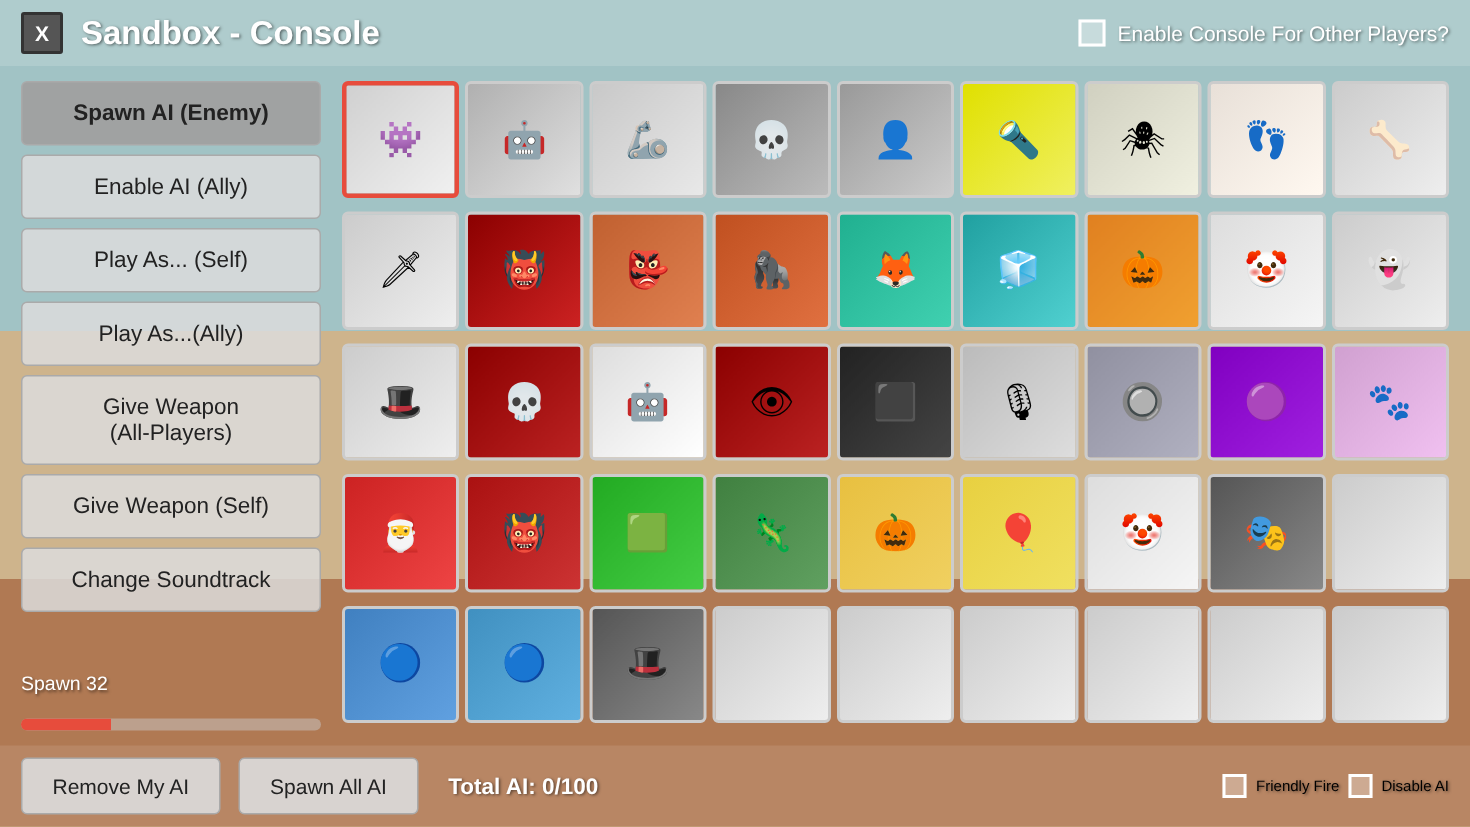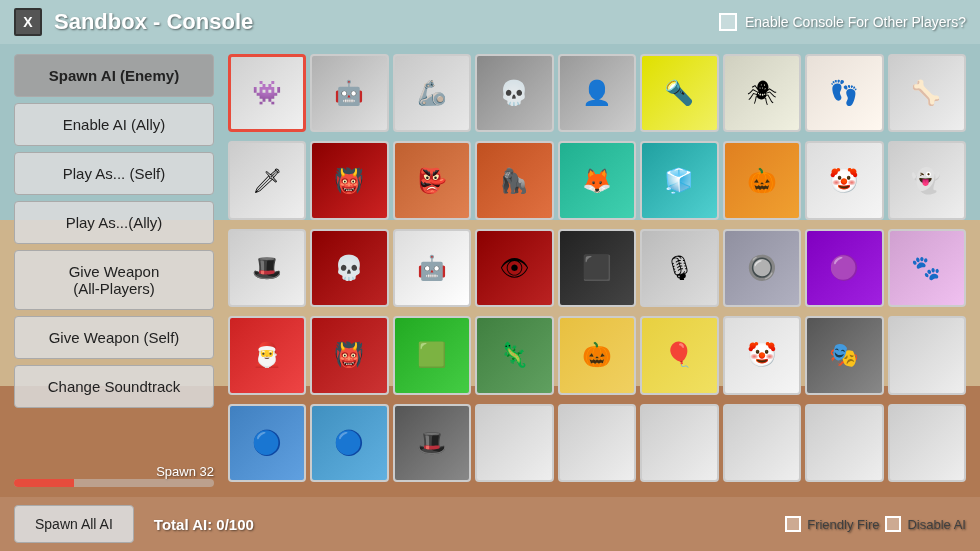--- a/index.html
+++ b/index.html
@@ -104,22 +104,21 @@
       color: #222;
     }
     .sidebar-btn.active {
       background: rgba(160,160,160,0.95);
       font-weight: bold;
     }
     .sidebar-bottom {
       margin-top: auto;
       display: flex;
       flex-direction: column;
-      gap: 0;
-      text-align: right;
+      gap: 16px;
     }
     .progress-bar-container {
       height: 8px;
       background: rgba(200,200,200,0.5);
       border-radius: 4px;
       overflow: hidden;
     }
     .progress-bar-fill {
       height: 100%;
       background: #e74c3c;
@@ -193,22 +192,22 @@
     }
     .total-ai {
       font-size: 15px;
       font-weight: bold;
       color: white;
       text-shadow: 1px 1px 2px rgba(0,0,0,0.5);
       margin-left: 8px;
     }
     .friendly-fire-label {
       margin-left: auto;
-      color: #404040;
-      font-size: 13px;
+      color: #000000;
+      font-size: 10px;
       text-shadow: 1px 1px 2px rgba(0,0,0,0.5);
       display: flex;
       align-items: center;
       gap: 6px;
     }
     .small-checkbox {
       width: 16px; height: 16px;
       border: 2px solid white;
       background: rgba(255,255,255,0.3);
     }
@@ -422,20 +421,21 @@
           </div>
           <div class="grid-cell c9">
             <div class="char" style="background: transparent; font-size: 24px;"></div>
           </div>
         </div>
     </div>
 
   </div>
 
   <div class="bottom-bar">
+    <button class="action-btn">Remove My AI</button>
     <button class="action-btn">Spawn All AI</button>
     <span class="total-ai">
       <span>Total AI:</span>&nbsp;<span>0/100</span>
     </span>
     <div class="friendly-fire-label">
       <div class="small-checkbox"></div>
       <span>Friendly Fire</span>
       <div class="small-checkbox"></div>
       <span>Disable AI</span>
     </div>

